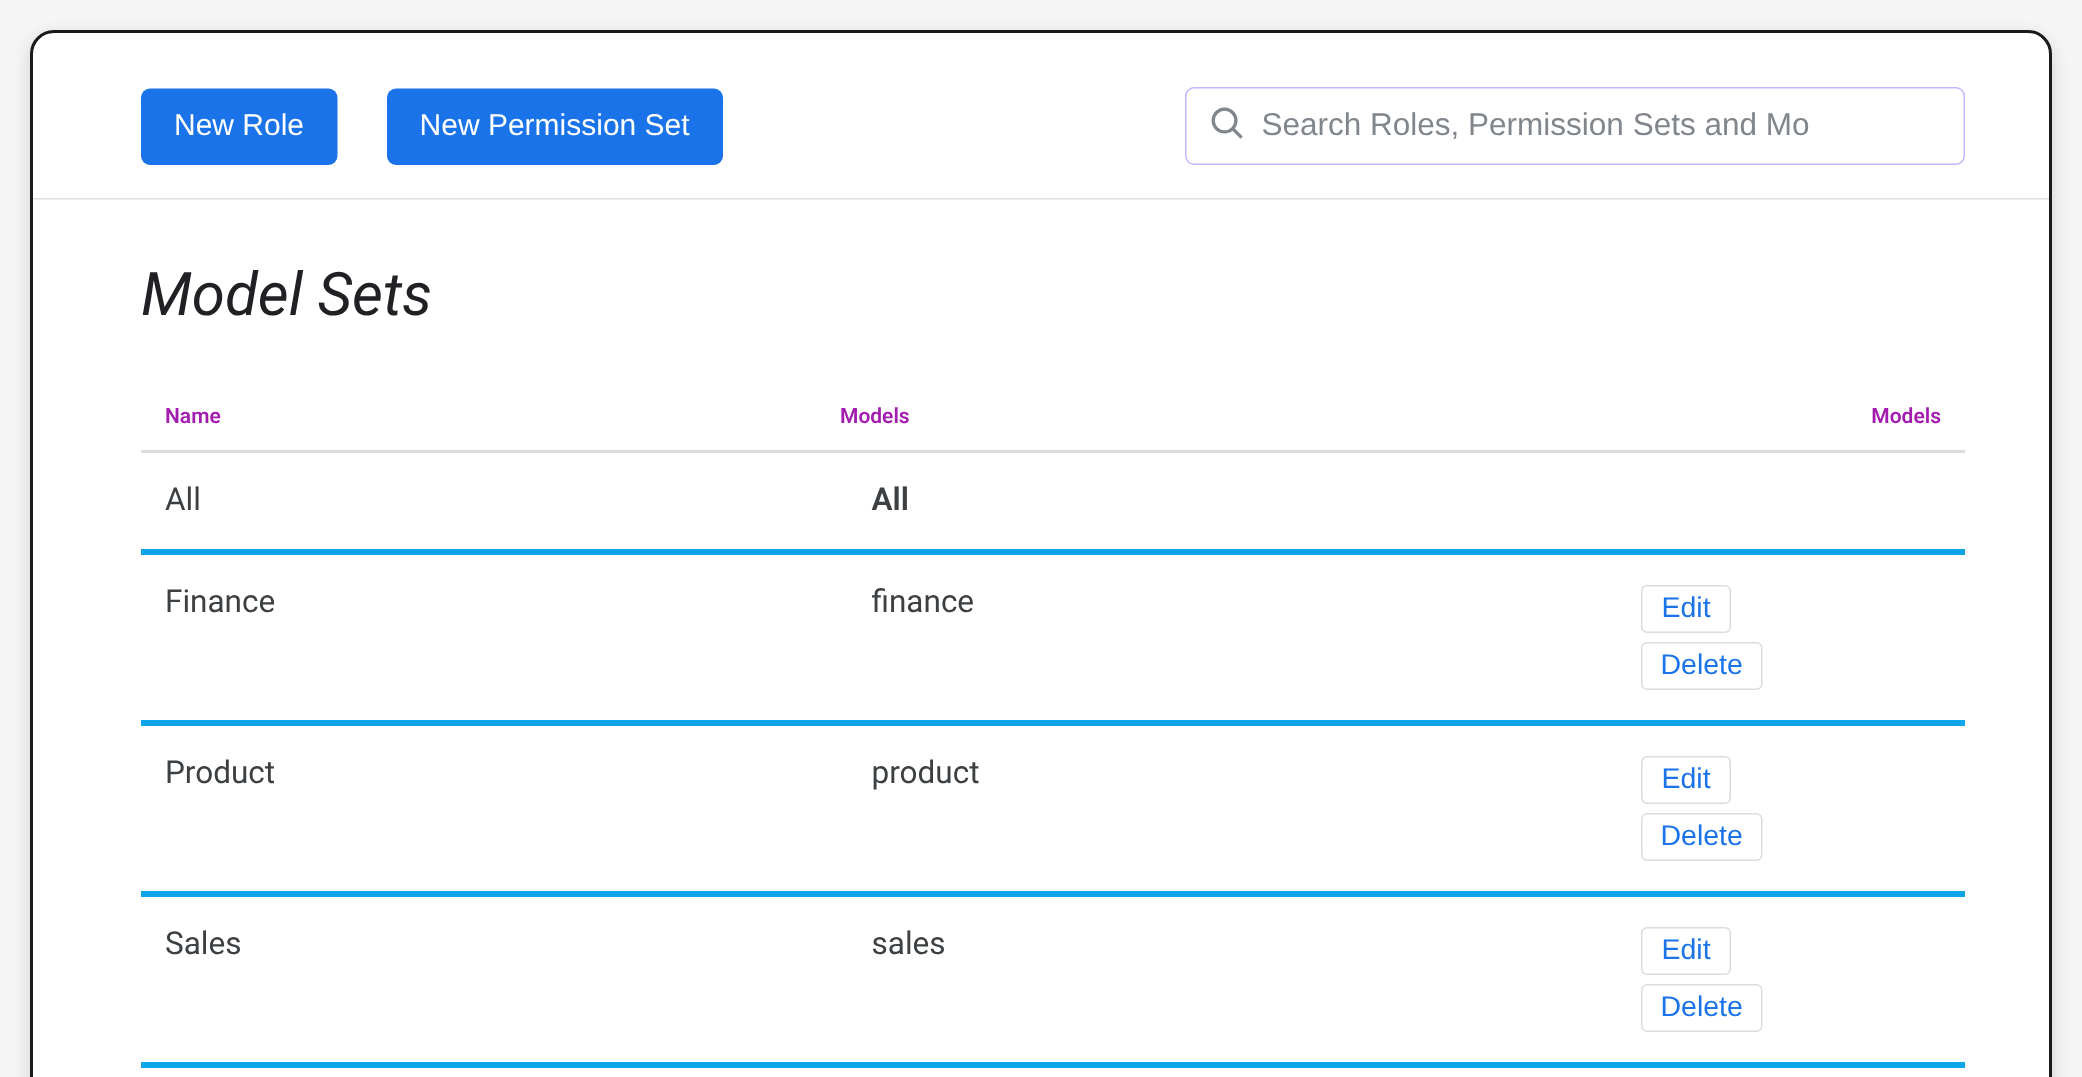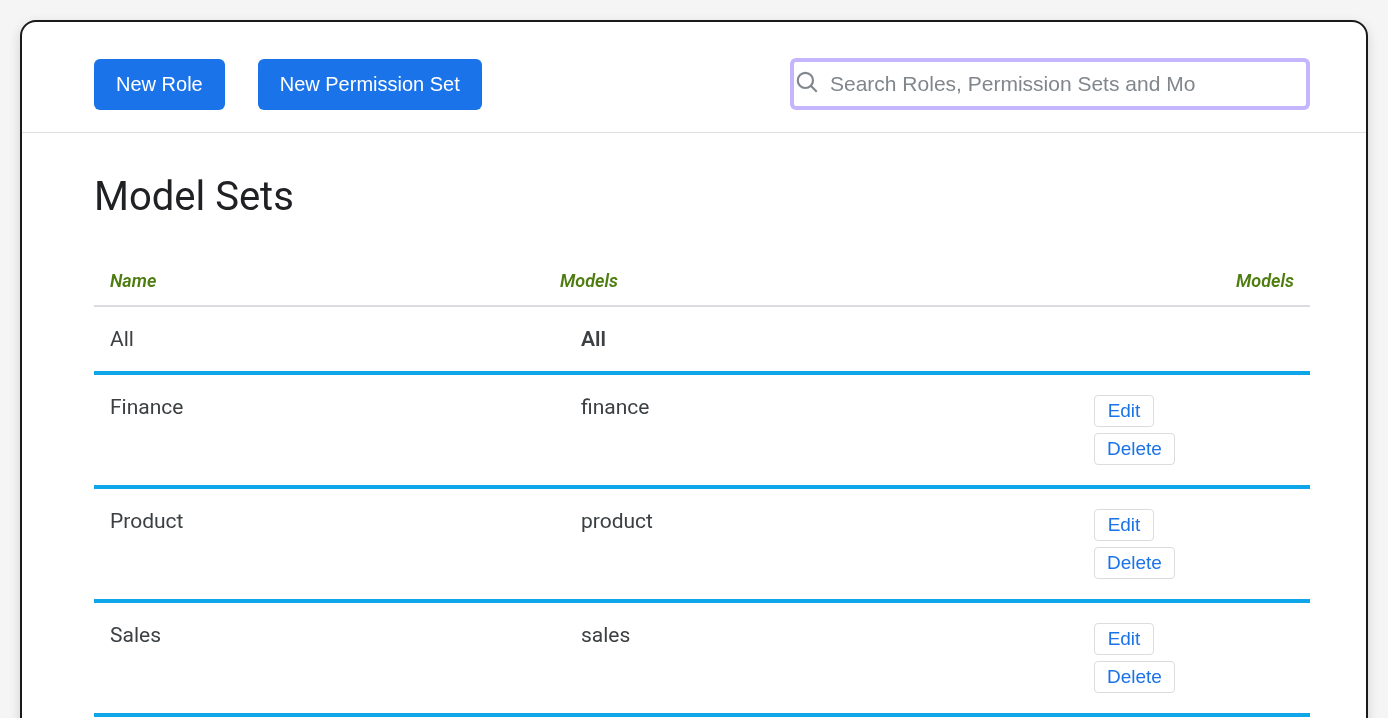--- a/index.html
+++ b/index.html
@@ -39,23 +39,23 @@
       font-size: 20px;
       font-weight: 500;
       padding: 14px 22px;
       cursor: pointer;
       white-space: nowrap;
     }
     .search-container {
       margin-left: auto;
       display: flex;
       align-items: center;
-      border: 4px solid #c4b5fd;
+      border: 1px solid #c4b5fd;
       border-radius: 6px;
-      padding: 8px 0;
+      padding: 8px 14px;
       width: 520px;
       height: 52px;
     }
     .search-icon {
       flex-shrink: 0;
       margin-right: 10px;
     }
     .search-input {
       border: none;
       outline: none;
@@ -68,35 +68,35 @@
       color: #80868b;
     }
     .content {
       padding: 40px 56px 0 72px;
     }
     .page-title {
       font-size: 40px;
       font-weight: 400;
       color: #202124;
       margin-bottom: 36px;
+      font-style: italic;
     }
     .table {
       width: 100%;
     }
     .table-header {
       display: grid;
       grid-template-columns: 450px 1fr 200px;
       padding: 14px 16px;
       border-bottom: 2px solid #dadce0;
     }
     .table-header .th {
-      font-size: 18px;
+      font-size: 14px;
       font-weight: 600;
-      color: #4d7c0f;
-      font-style: italic;
+      color: #a21caf;
     }
     .th-actions {
       text-align: right;
     }
     .table-row {
       display: grid;
       grid-template-columns: 450px 1fr 200px;
       padding: 20px 16px;
       border-bottom: 4px solid #0ea5e9;
       align-items: start;

